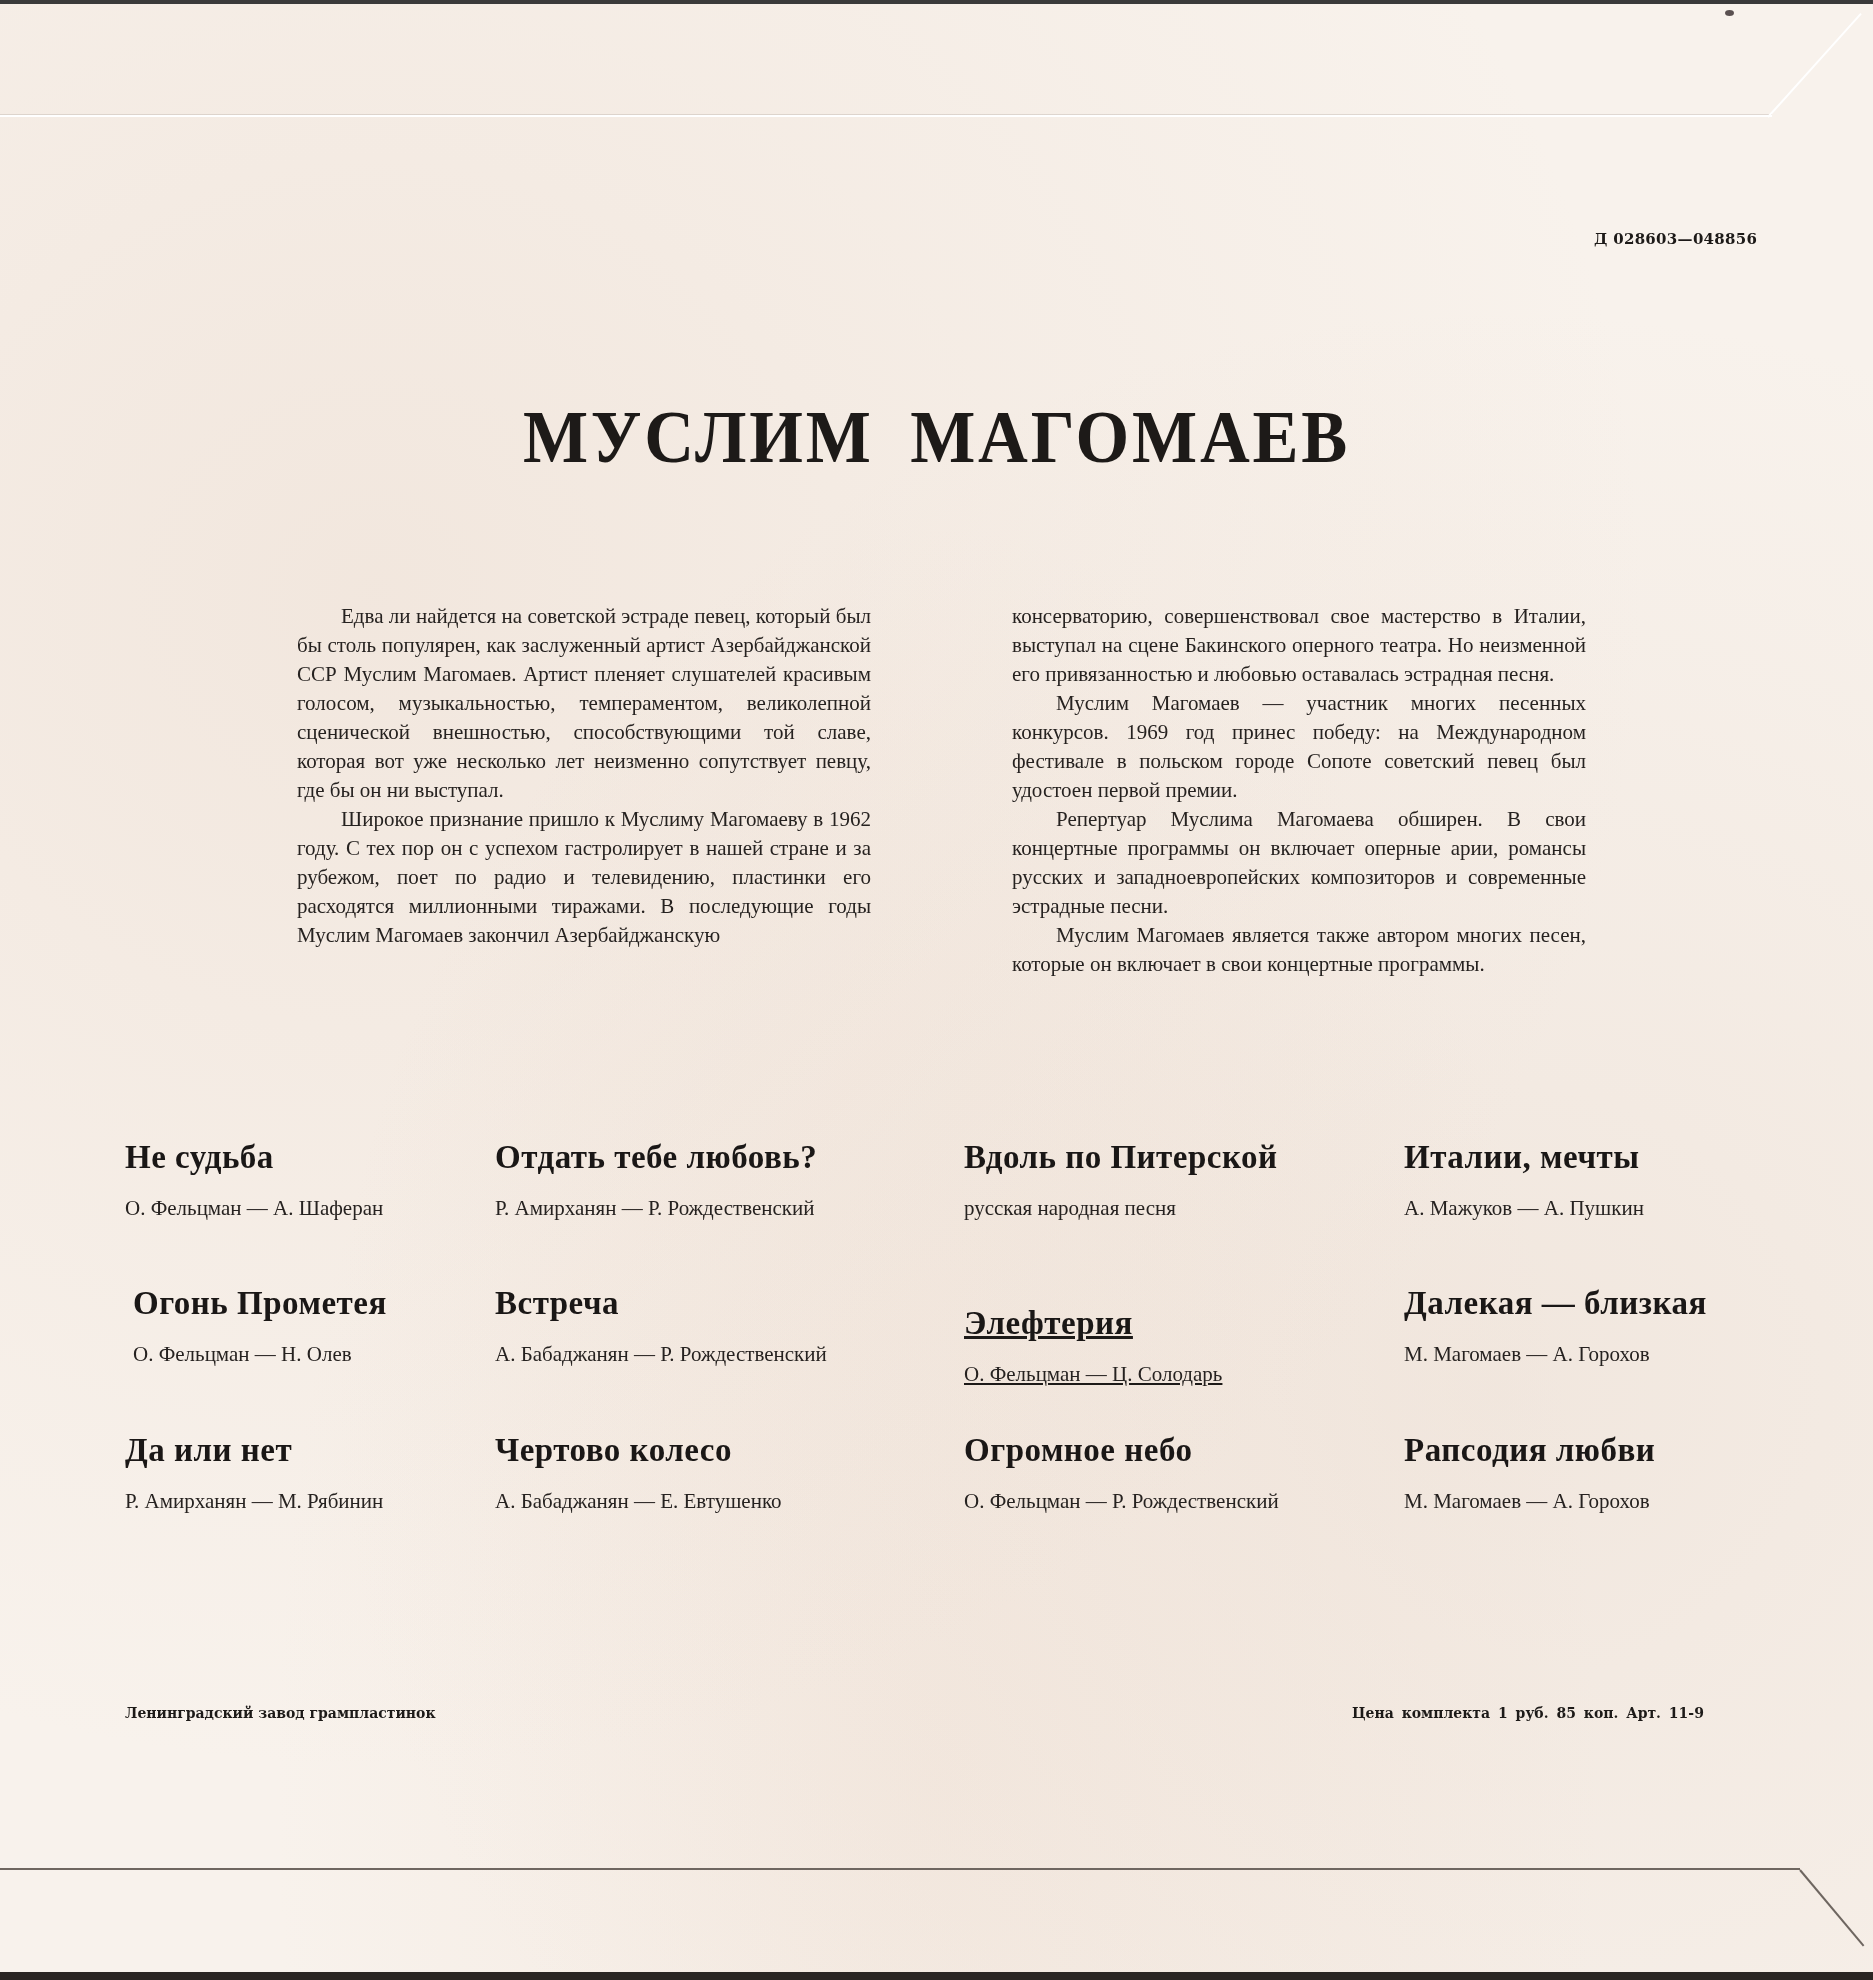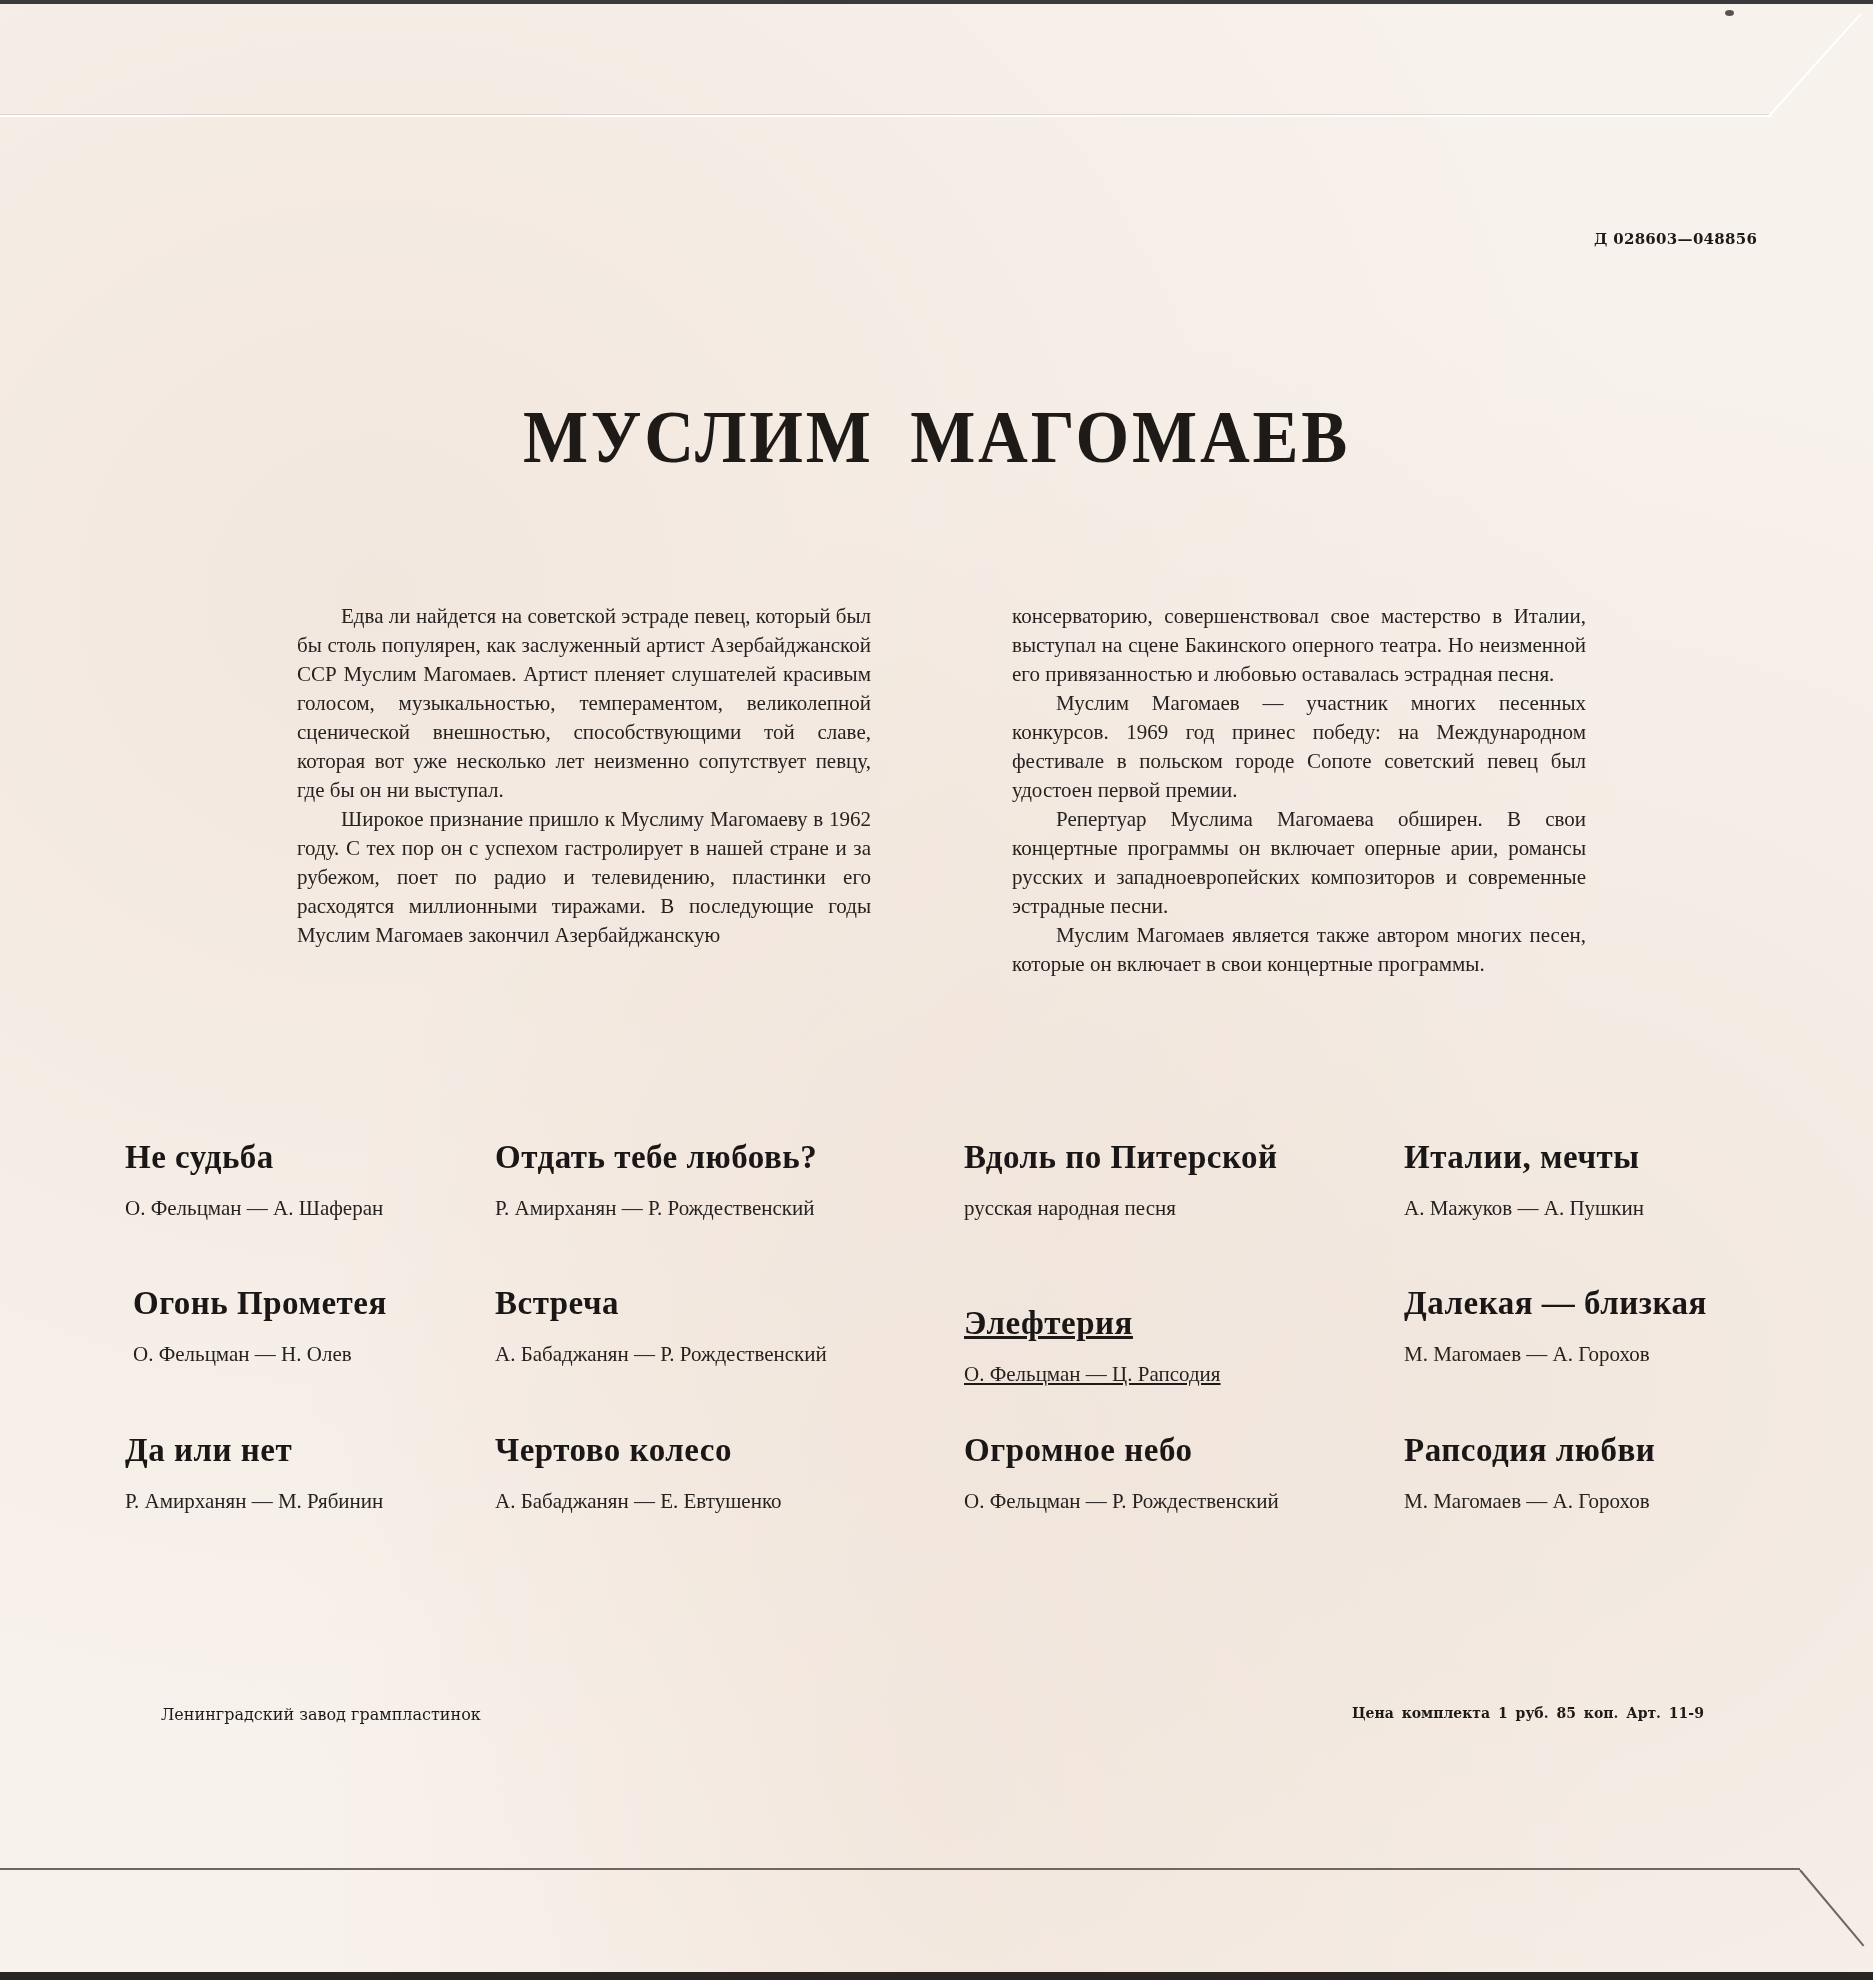--- a/index.html
+++ b/index.html
@@ -49,21 +49,21 @@
     font-family:"Liberation Serif", serif; font-weight:bold; font-size:33px;
     letter-spacing:0.5px; white-space:nowrap; color:#1a1716;
   }
   .track-credits {
     margin-top:20px;
     font-family:"Liberation Serif", serif; font-size:21px; white-space:nowrap; color:#262220;
   }
 
   .footer-left {
     position:absolute; left:125px; top:1705px;
-    font-family:"DejaVu Serif", serif; font-weight:normal; font-size:16px;margin-left:36px;
+    font-family:"DejaVu Serif", serif; font-weight:bold; font-size:14px;
   }
   .footer-right {
     position:absolute; left:1352px; top:1705px;
     font-family:"DejaVu Serif", serif; font-weight:bold; font-size:14px; word-spacing:3px;
   }
   .speck { position:absolute; width:3px; height:3px; border-radius:50%; background:#5a5050; }
 </style>
 </head>
 <body>
 
@@ -111,21 +111,21 @@
   <div class="track" style="left:125px;top:1285px;margin-left:8px;">
     <div class="track-title">Огонь Прометея</div>
     <div class="track-credits">О. Фельцман — Н. Олев</div>
   </div>
   <div class="track" style="left:495px;top:1285px;">
     <div class="track-title">Встреча</div>
     <div class="track-credits">А. Бабаджанян — Р. Рождественский</div>
   </div>
   <div class="track" style="left:964px;top:1305px;text-decoration:underline;">
     <div class="track-title">Элефтерия</div>
-    <div class="track-credits">О. Фельцман — Ц. Рапсодия</div>
+    <div class="track-credits">О. Фельцман — Ц. Солодарь</div>
   </div>
   <div class="track" style="left:1404px;top:1285px;">
     <div class="track-title">Далекая — близкая</div>
     <div class="track-credits">М. Магомаев — А. Горохов</div>
   </div>
 
   <div class="track" style="left:125px;top:1432px;">
     <div class="track-title">Да или нет</div>
     <div class="track-credits">Р. Амирханян — М. Рябинин</div>
   </div>

